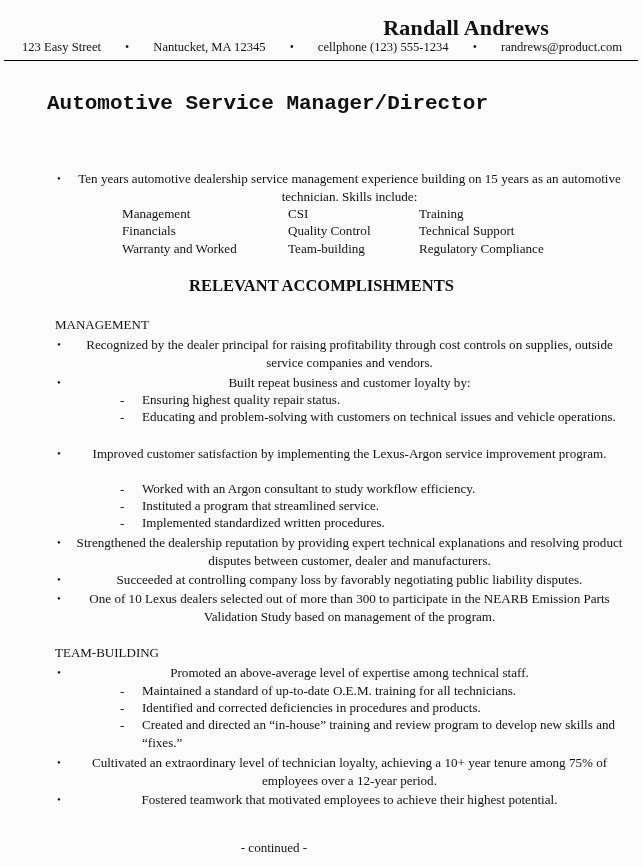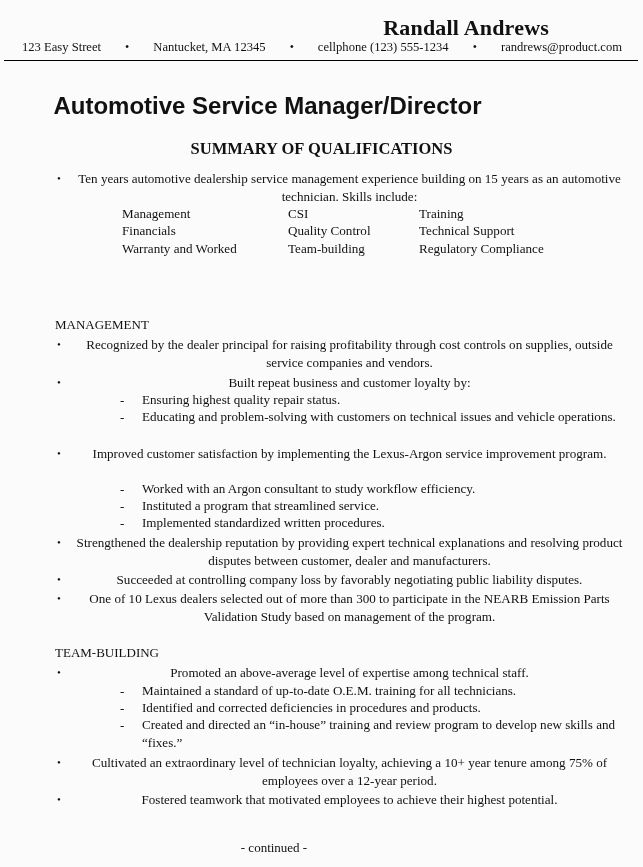--- a/index.html
+++ b/index.html
@@ -16,21 +16,21 @@
   }
   .contact {
     position: absolute; left: 22px; width: 600px; top: 40px;
     font-family: "Liberation Serif", serif; font-size: 12.6px; white-space: nowrap;
     display: flex; justify-content: space-between;
   }
   .contact .dot { font-size: 12px; }
   .rule { position: absolute; left: 4px; width: 634px; top: 60px; height: 0; border-top: 1.5px solid #000; }
   .title {
     position: absolute; left: 0; width: 535px; top: 92px; text-align: center;
-    font-family: Liberation Sans, sans-serif; font-weight: bold; font-size: 24px;
+    font-family: Liberation Mono, monospace; font-weight: bold; font-size: 21px;
   }
   .sec-head {
     position: absolute; left: 0; width: 643px; text-align: center;
     font-family: "Liberation Serif", serif; font-size: 16.5px; font-weight: bold;
   }
   .sub-head {
     position: absolute; left: 0; width: 643px; text-align: center;
     font-family: "Liberation Serif", serif; font-size: 13px; font-weight: bold;
   }
   .cat {
@@ -70,39 +70,39 @@
     <span class="dot">•</span>
     <span>cellphone (123) 555-1234</span>
     <span class="dot">•</span>
     <span>randrews@product.com</span>
   </div>
 
   <div class="rule"></div>
 
   <div class="title">Automotive Service Manager/Director</div>
 
-  <div class="sec-head" style="top:139px">SUMMARY OF QUALIFICATIONS</div>
 
   <div class="bullet" style="top:170px">
     <span class="mark">•</span>
     <span class="txt">Ten years automotive dealership service management experience building on 15 years as an automotive technician. Skills include:</span>
   </div>
 
   <div>
     <span class="skill" style="left:122px;top:206px">Management</span>
     <span class="skill" style="left:288px;top:206px">CSI</span>
     <span class="skill" style="left:419px;top:206px">Training</span>
     <span class="skill" style="left:122px;top:223px">Financials</span>
     <span class="skill" style="left:288px;top:223px">Quality Control</span>
     <span class="skill" style="left:419px;top:223px">Technical Support</span>
     <span class="skill" style="left:122px;top:241px">Warranty and Worked</span>
     <span class="skill" style="left:288px;top:241px">Team-building</span>
     <span class="skill" style="left:419px;top:241px">Regulatory Compliance</span>
   </div>
 
+  <div class="sec-head" style="top:276px">RELEVANT ACCOMPLISHMENTS</div>
 
   <div class="cat" style="top:317px">MANAGEMENT</div>
 
   <div class="bullet" style="top:336px">
     <span class="mark">•</span>
     <span class="txt">Recognized by the dealer principal for raising profitability through cost controls on supplies, outside service companies and vendors.</span>
   </div>
   <div class="bullet" style="top:374px">
     <span class="mark">•</span>
     <span class="txt">Built repeat business and customer loyalty by:</span>

